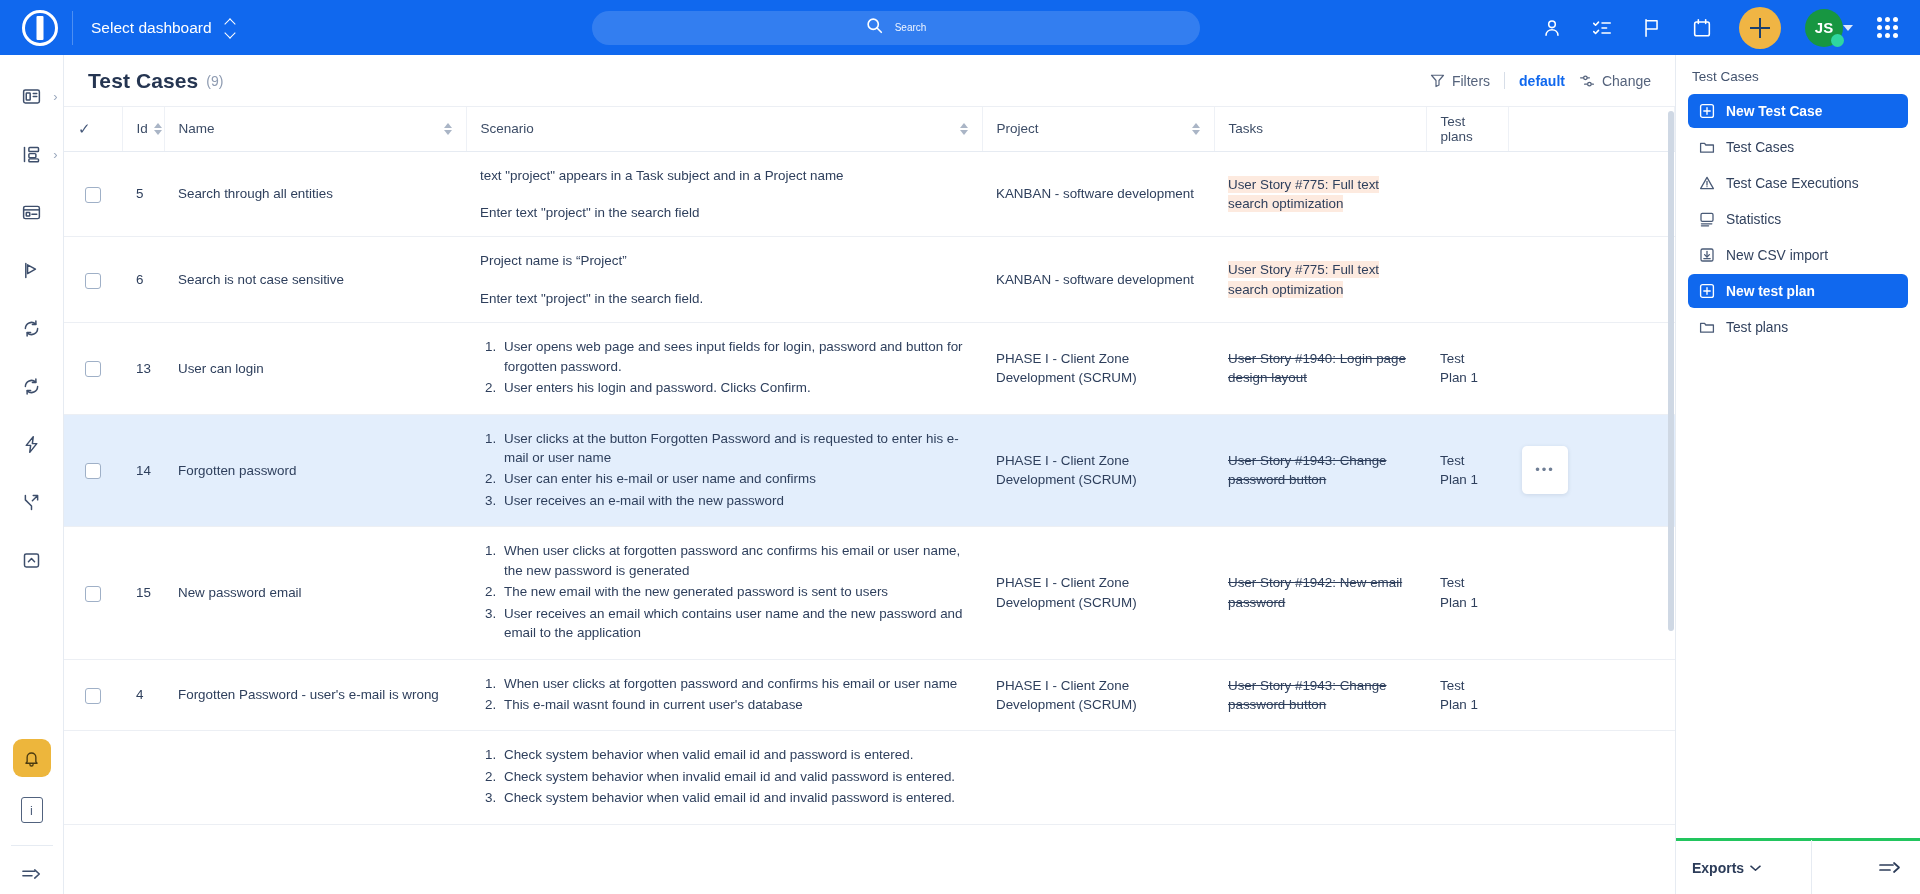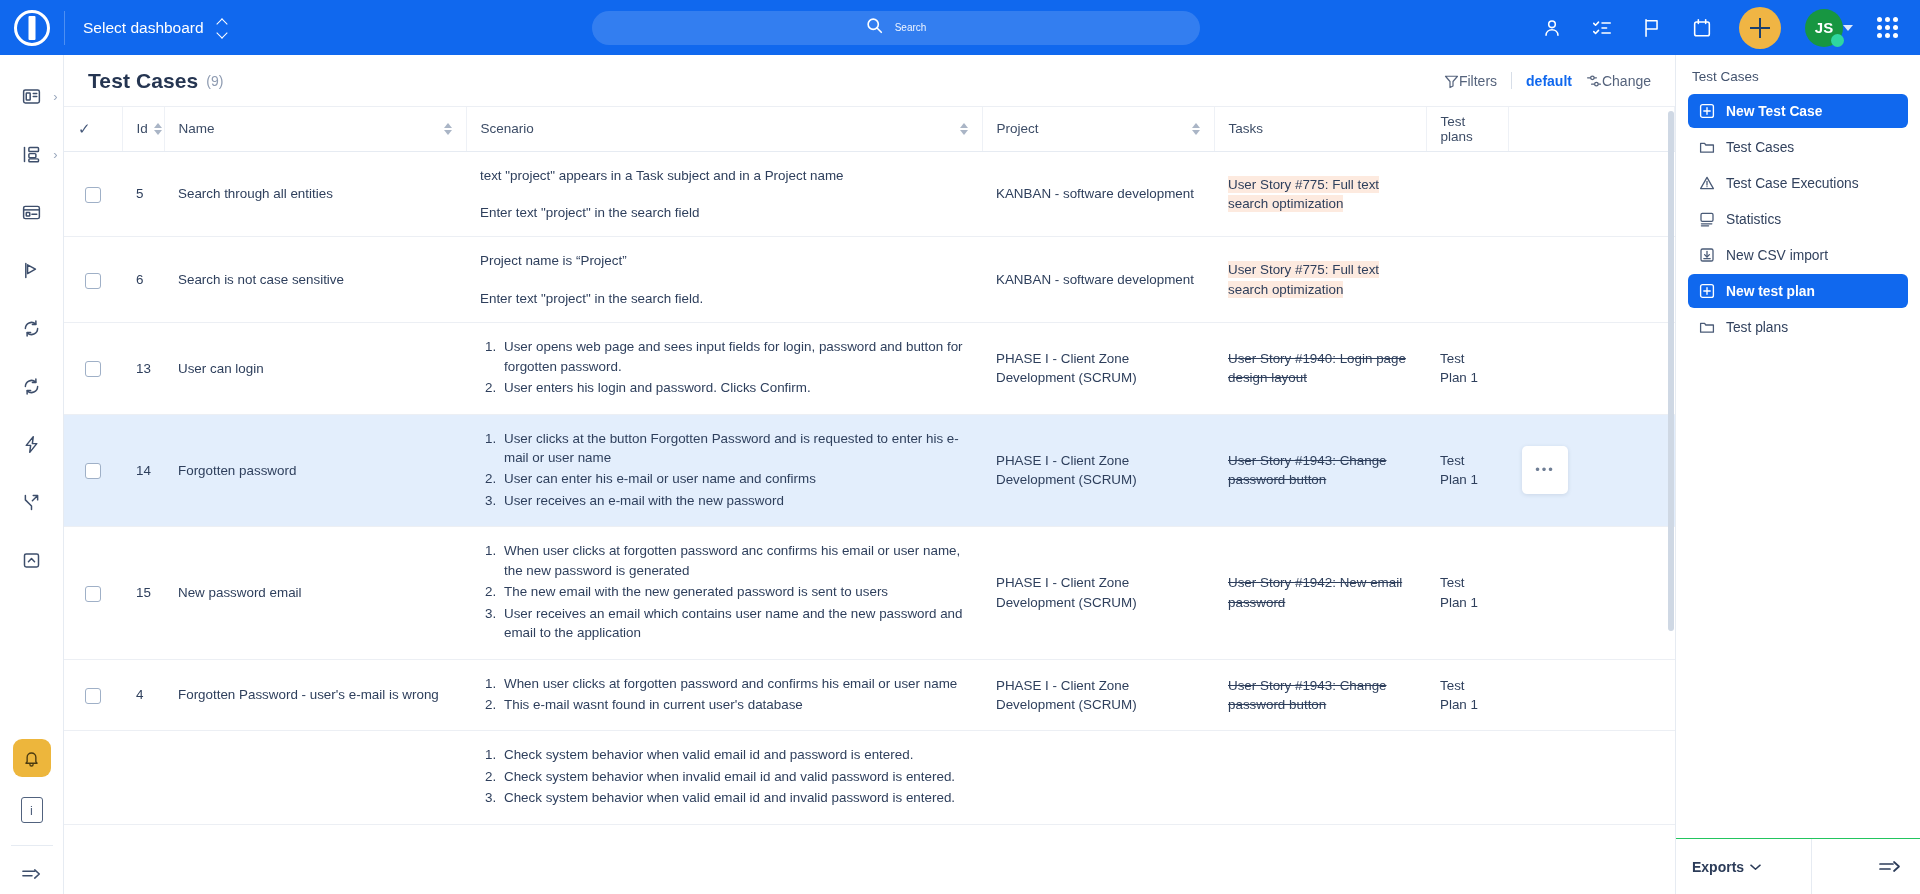--- a/index.html
+++ b/index.html
@@ -8,21 +8,21 @@
     font-family: "Liberation Sans", sans-serif;
     background: #ffffff;
     overflow: hidden;
     color: #2b3a52;
   }
   .app { position: relative; width: 1920px; height: 894px; display: flex; flex-direction: column; }
 
   
   .topbar {
     height: 55px; background: #1068ee; flex: 0 0 55px;
-    display: flex; align-items: center; position: relative;
+    display: flex; align-items: center; position: relative; padding-left: 8px;
   }
   .logo-wrap { width: 64px; display: flex; align-items: center; justify-content: center; }
   .logo {
     width: 36px; height: 36px; border-radius: 50%;
     border: 3.5px solid #ffffff; position: relative;
   }
   .logo::after {
     content: ""; position: absolute; left: 50%; top: 3px; bottom: 3px;
     width: 7px; background: #ffffff; transform: translateX(-50%);
     border-radius: 1px;
@@ -117,21 +117,21 @@
   
   .center { flex: 1; min-width: 0; display: flex; flex-direction: column; background:#fff; }
 
   .page-head {
     height: 52px; flex: 0 0 52px; display: flex; align-items: center;
     padding: 0 24px 0 24px; border-bottom: 1px solid #eceff4;
   }
   .page-title { font-size: 21px; font-weight: bold; color: #253551; letter-spacing:.1px;}
   .page-count { font-size: 14px; color: #8e9bb1; margin-left: 8px; }
   .head-right { margin-left: auto; display: flex; align-items: center; gap: 14px; }
-  .head-btn { display:flex; align-items:flex-end; gap:0; cursor:pointer; font-size:14px; color:#55637c; }
+  .head-btn { display:flex; align-items:center; gap:7px; cursor:pointer; font-size:14px; color:#55637c; }
   .head-sep { width:1px; height:17px; background:#d7dee8; }
   .head-default { font-size: 14px; color:#1068ee; font-weight:bold; cursor:pointer; }
 
   
   .table-scroll { flex: 1; overflow: hidden; position: relative; }
   table.grid { width: 100%; border-collapse: collapse; table-layout: fixed; }
   table.grid thead th {
     height: 44px; border-bottom: 1px solid #e6ebf2; border-right: 1px solid #eef1f6;
     font-size: 13.5px; font-weight: normal; color: #3c4c66; text-align: left;
     padding: 6px 14px; vertical-align: middle; background:#fff;
@@ -186,21 +186,21 @@
   .rp-title { font-size: 13.5px; color:#43536e; padding: 14px 16px 10px 16px; }
   .rp-list { padding: 0 12px; display:flex; flex-direction:column; gap: 2px; }
   .rp-item {
     display:flex; align-items:center; gap: 11px; height: 34px;
     padding: 0 10px; border-radius: 6px; cursor:pointer;
     font-size: 13.8px; color:#32425e;
   }
   .rp-item.primary { background:#1068ee; color:#ffffff; font-weight: bold; }
   .rp-ico { width:17px; height:17px; flex:0 0 17px; display:flex; align-items:center; justify-content:center;}
   .rp-foot {
-    margin-top: auto; border-top: 1px solid #22c55e; height: 56px;
+    margin-top: auto; border-top: 3px solid #22c55e; height: 56px;
     display:flex; align-items:center; padding: 0 16px;
   }
   .exports { display:flex; align-items:center; gap:6px; font-size:14px; color:#2c3c59; cursor:pointer; font-weight:bold;}
   .rp-foot .collapse-btn { margin-left:auto; }
   .foot-div { width:1px; height: 56px; background:#e6ebf2; margin-left: auto; margin-right: 16px; }
 
   .scrollbar-v {
     position: absolute; right: 246px; top: 56px; width: 6px; height: 520px;
     background: #cfd8e4; border-radius: 3px; cursor: pointer;
   }

